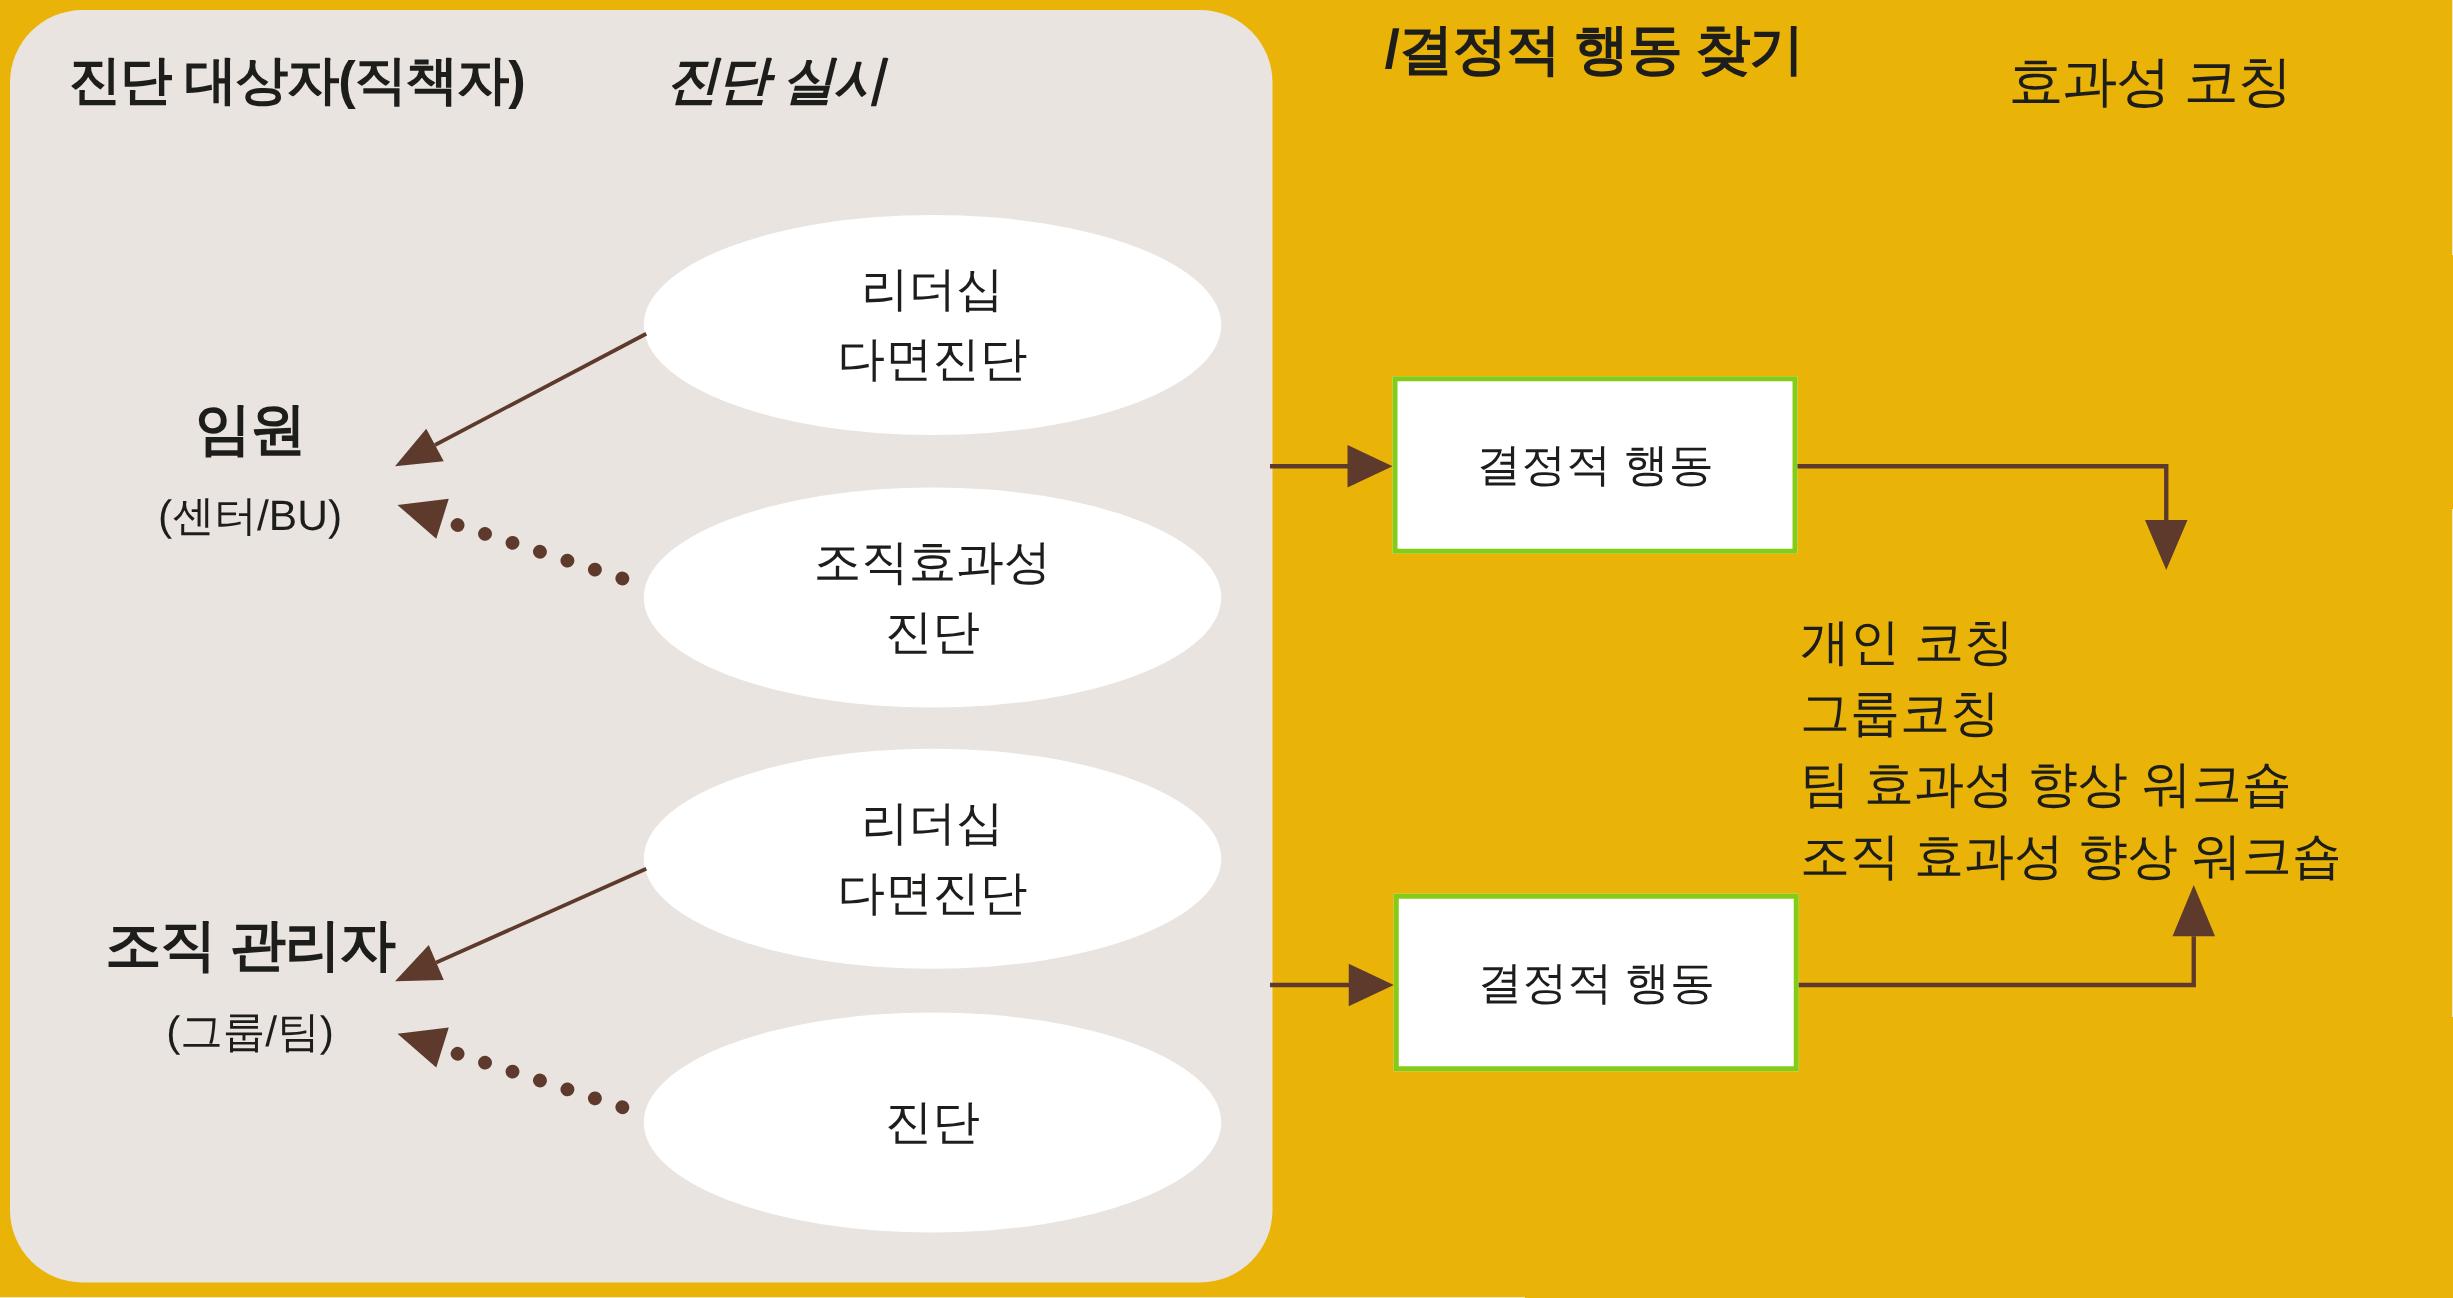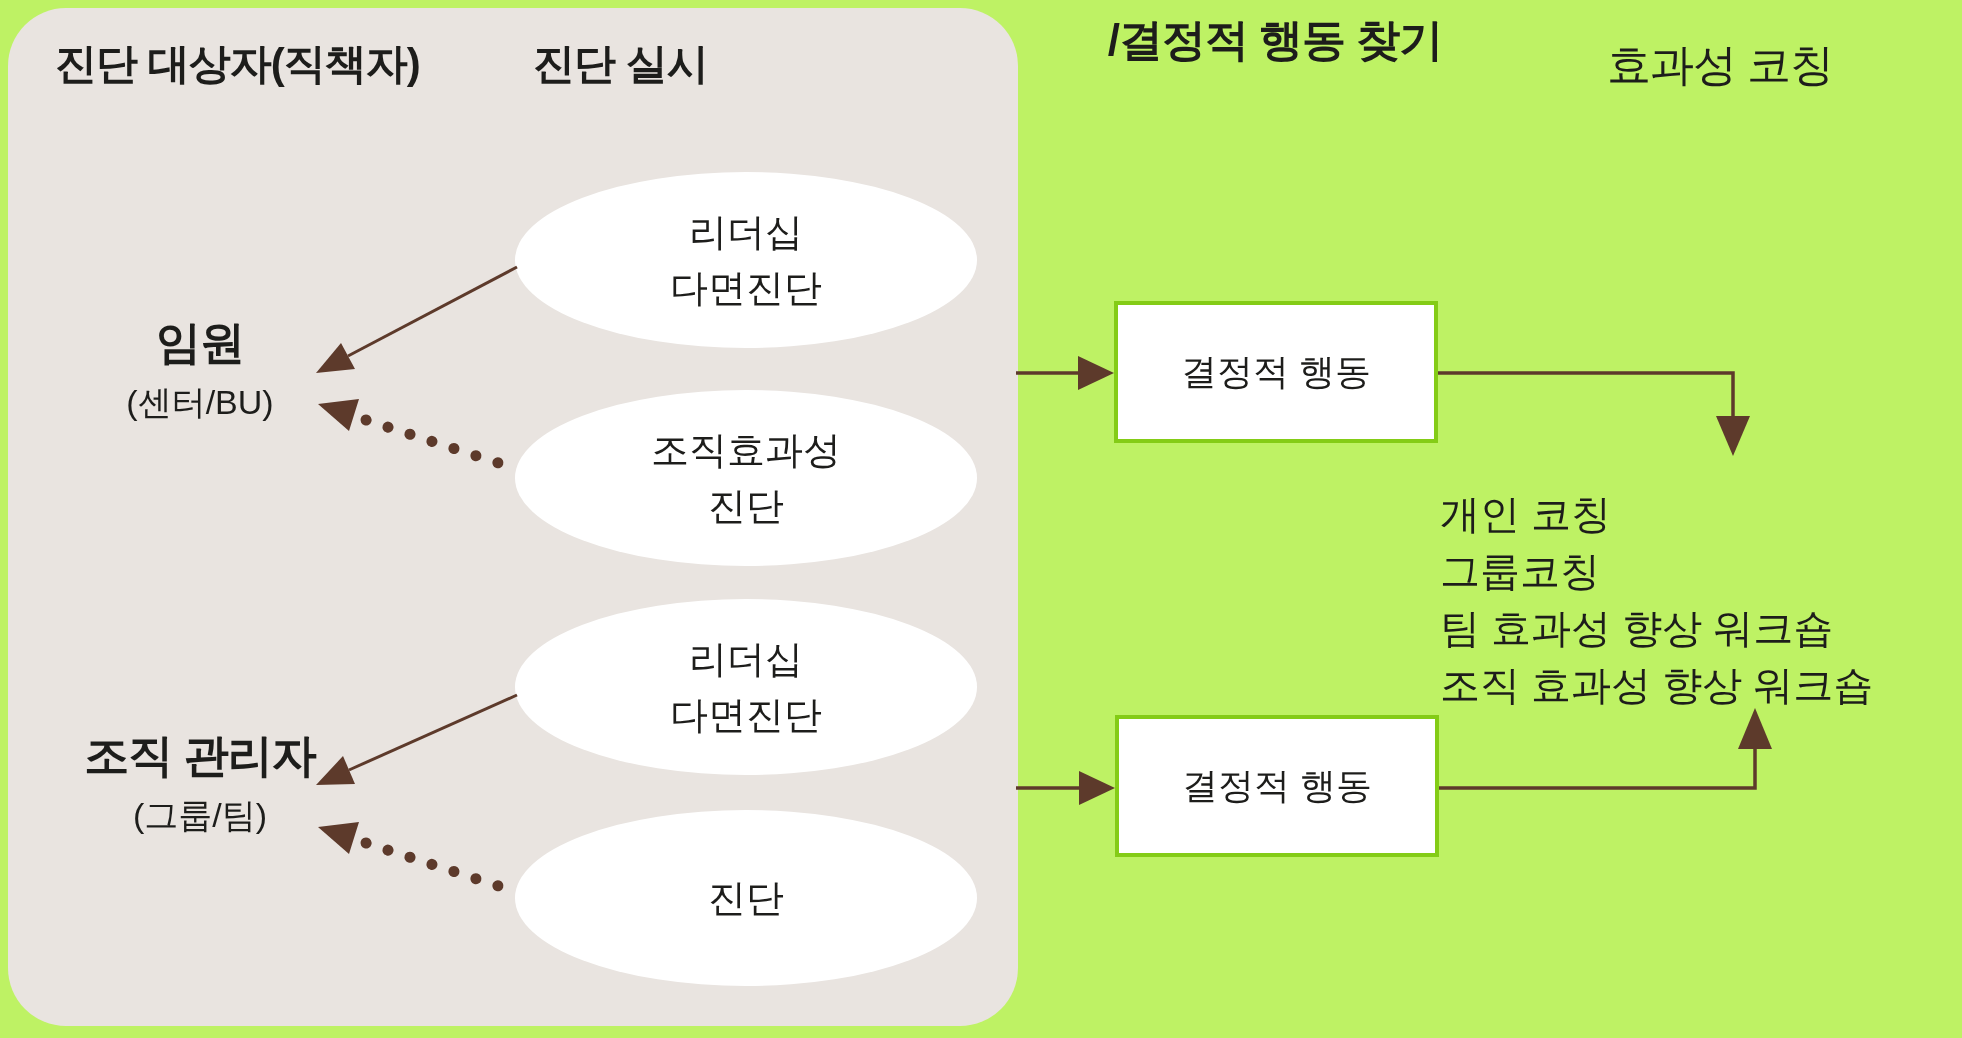--- a/index.html
+++ b/index.html
@@ -1,29 +1,29 @@
 <!DOCTYPE html>
 <html><head>
 <meta charset="utf-8">
 <style>
   html,body{margin:0;padding:0;background:#ffffff;}
   .canvas{
-    position:relative;width:1962px;height:1038px;background:#bef264;
+    position:relative;width:1962px;height:1038px;background:#eab308;
     font-family:"Liberation Sans", sans-serif;color:#1d1d1b;overflow:hidden;
   }
   .panel{
     position:absolute;left:8px;top:8px;width:1010px;height:1018px;
     background:#e9e4e0;border-radius:58px;
   }
   .hdr{font-weight:bold;letter-spacing:-1px;white-space:nowrap;}
   .panel-hdr-left{position:absolute;left:55px;top:36px;font-size:42px;}
-  .panel-hdr-right{position:absolute;left:533px;top:36px;font-size:42px;}
+  .panel-hdr-right{position:absolute;left:533px;top:36px;font-size:42px;font-style:italic;}
   .group-label{position:absolute;text-align:center;}
   .group-label .gname{font-size:45px;font-weight:bold;letter-spacing:-1px;line-height:1.1;}
-  .group-label .gsub{font-size:34px;margin-top:12px;}
+  .group-label .gsub{font-size:34px;margin-top:22px;}
   .g-exec{left:75px;top:318px;width:250px;}
   .g-mgr{left:45px;top:731px;width:310px;}
   .ellipse{
     position:absolute;left:515px;width:462px;height:176px;background:#ffffff;
     border-radius:50%;display:flex;flex-direction:column;align-items:center;
     justify-content:center;text-align:center;font-size:38px;line-height:1.48;
   }
   .e1{top:172px;}.e2{top:390px;}.e3{top:599px;}.e4{top:810px;}
   .cbox{
     position:absolute;width:324px;height:142px;background:#ffffff;

